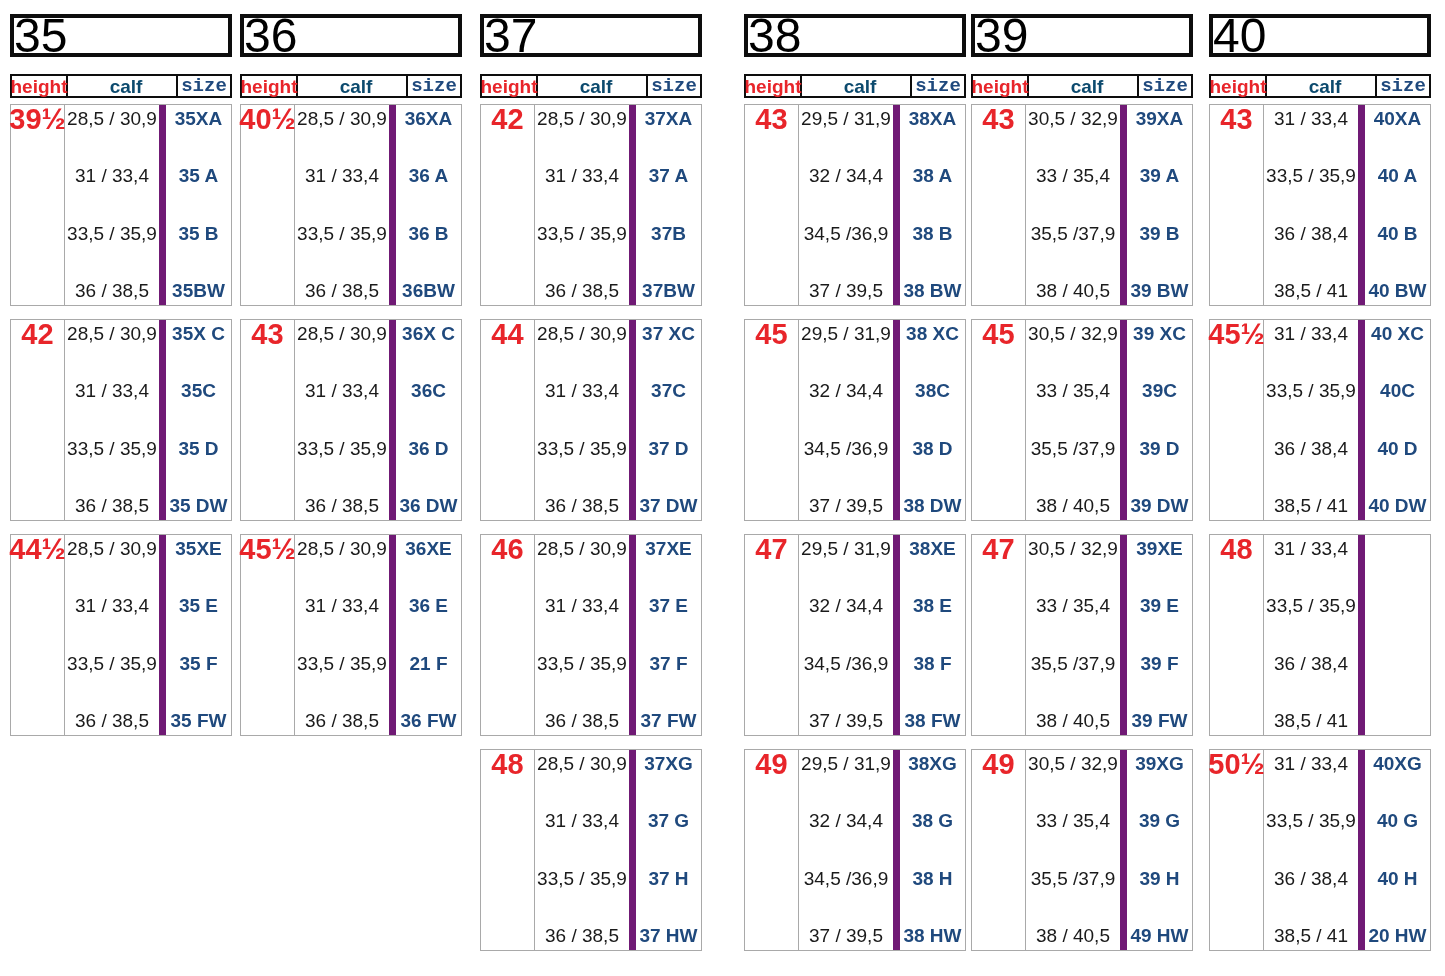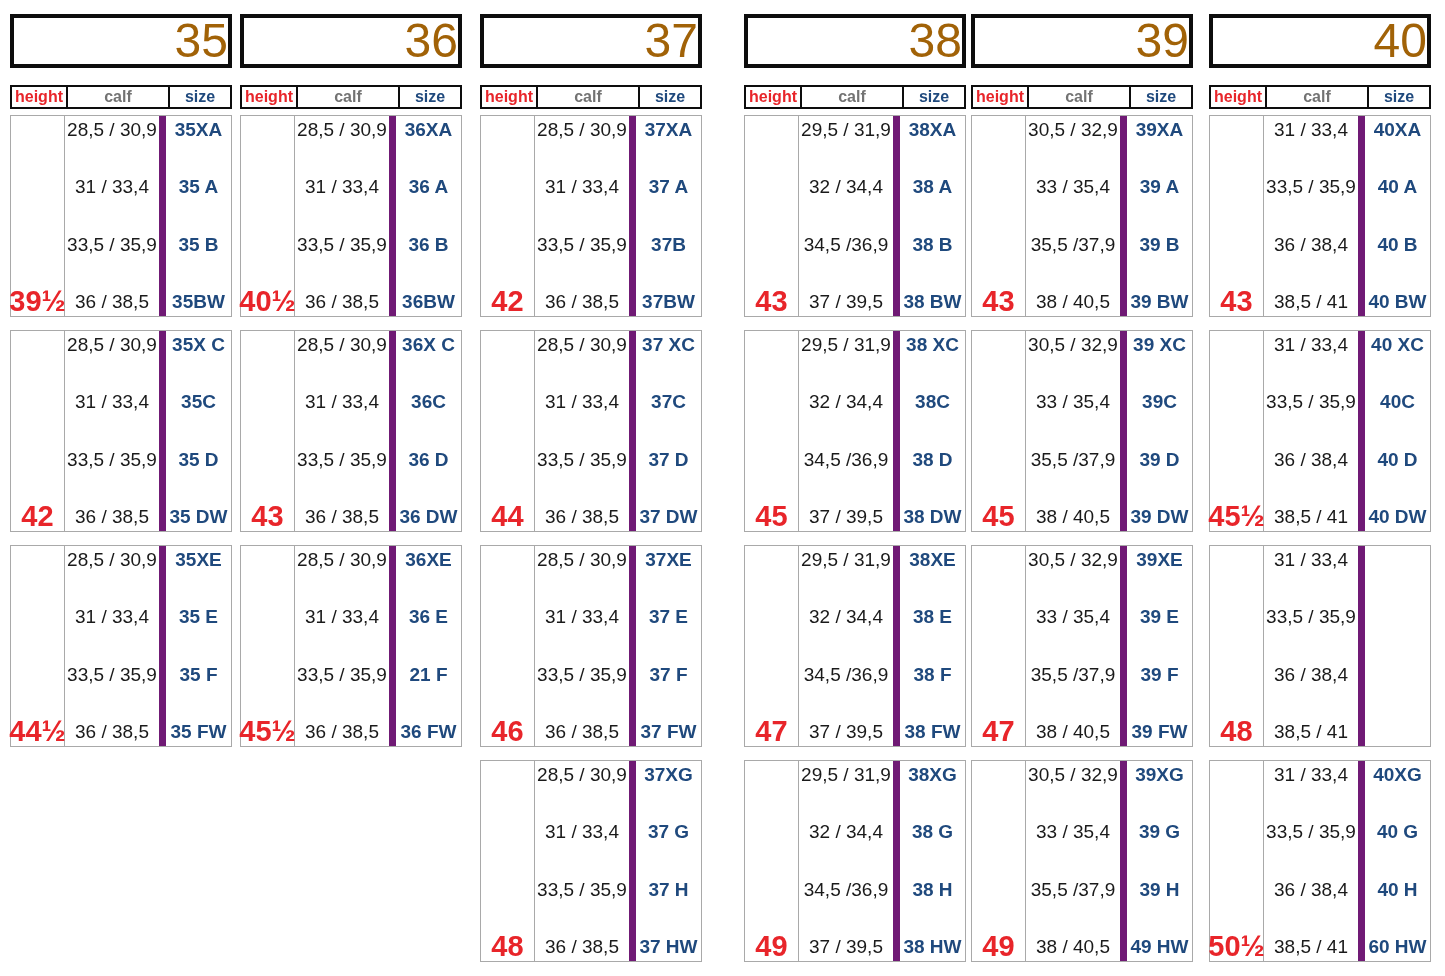--- a/index.html
+++ b/index.html
@@ -15,69 +15,69 @@
     background: #ffffff;
     overflow: hidden;
   }
   .col-group {
     position: absolute;
     top: 14px;
     width: 222px;
   }
   .size-header {
     box-sizing: border-box;
-    height: 54px;
+    height: 43px;
     border: 4px solid #0d0d0d;
     background: #ffffff;
     display: flex;
     align-items: center;
-    justify-content: flex-end;
+    justify-content: flex-start;
     font-size: 48px;
     line-height: 1;
-    color: #a16207;
+    color: #000000;
     margin-bottom: 17px;
   }
   .table-header-row {
     box-sizing: border-box;
     height: 24px;
     border: 2px solid #0d0d0d;
     display: flex;
     align-items: stretch;
     font-weight: bold;
-    font-size: 16px;
+    font-size: 19px;
     margin-bottom: 6px;
     background: #ffffff;
     text-align: right;
   }
   .th {
     display: flex;
     align-items: center;
     justify-content: center;
     line-height: 1;
   }
   .th-height { width: 54px; color: #e8252a; border-right: 2px solid #0d0d0d; }
-  .th-calf   { width: 100px; color: #737373; border-right: 2px solid #0d0d0d; }
-  .th-size   { flex: 1; color: #1f497d; }
+  .th-calf   { width: 100px; color: #0c4a6e; border-right: 2px solid #0d0d0d; padding-left: 8px; }
+  .th-size   { flex: 1; color: #1f497d; font-family: Liberation Mono, monospace; }
   .blocks {
     display: flex;
     flex-direction: column;
     gap: 13px;
   }
   .block {
     box-sizing: border-box;
     height: 202px;
     border: 1px solid #a9a9a9;
     background: #ffffff;
     display: flex;
   }
   .h-cell {
     width: 53px;
     border-right: 1px solid #a9a9a9;
     display: flex;
-    align-items: flex-end;
+    align-items: flex-start;
     justify-content: center;
     color: #e8252a;
     font-weight: bold;
     font-size: 29px;
     line-height: 1;
   }
   .calf-col {
     width: 101px;
     border-right: 7px solid #701a75;
   }
@@ -537,18 +537,18 @@
           <div class="calf-col">
             <div class="calf-val">31 / 33,4</div>
             <div class="calf-val">33,5 / 35,9</div>
             <div class="calf-val">36 / 38,4</div>
             <div class="calf-val">38,5 / 41</div>
           </div>
           <div class="size-col">
             <div class="size-val">40XG</div>
             <div class="size-val">40 G</div>
             <div class="size-val">40 H</div>
-            <div class="size-val">60 HW</div>
+            <div class="size-val">20 HW</div>
           </div>
         </div>
       </div>
     </div>
   </div>
 
 </body></html>

